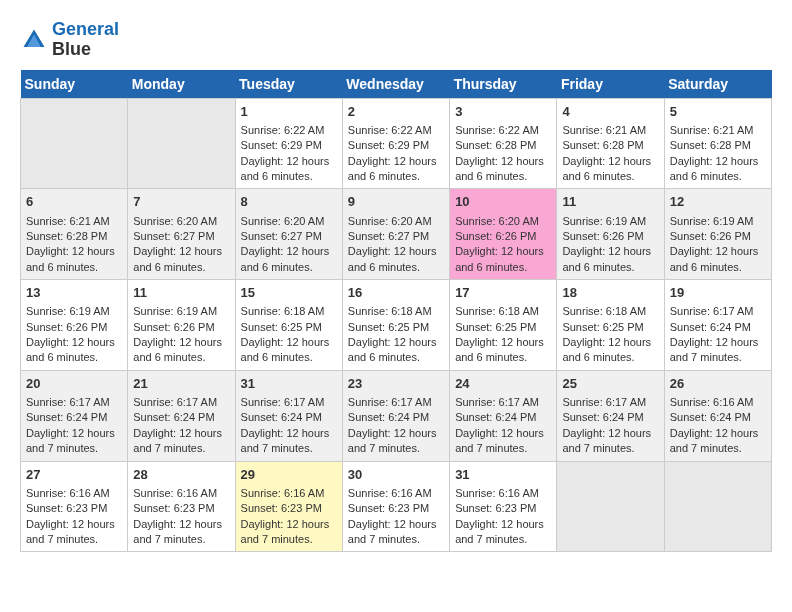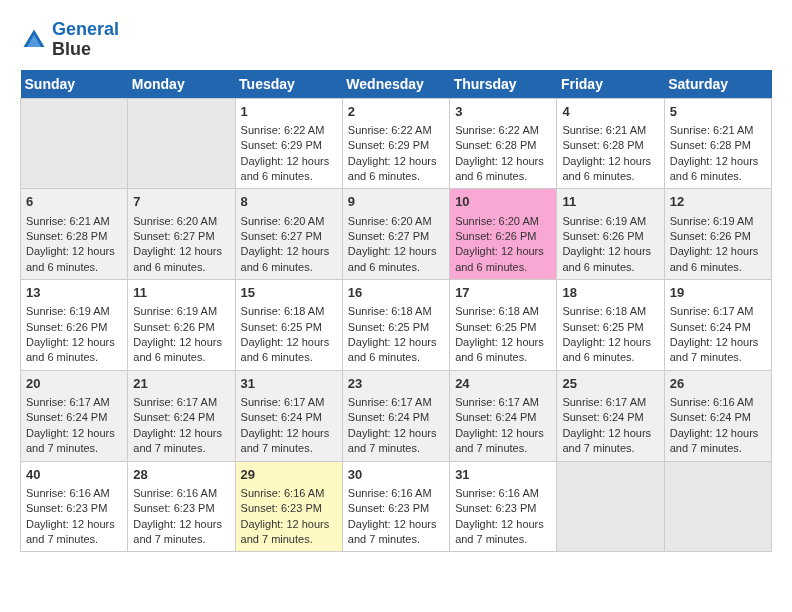--- a/index.html
+++ b/index.html
@@ -284,21 +284,21 @@
         </td>
         <td style="background-color: rgb(240, 240, 240);">
           <span class="day-num">26</span>
           <div class="day-info" style="white-space: pre-line;">Sunrise: 6:16 AM
 Sunset: 6:24 PM
 Daylight: 12 hours and 7 minutes.</div>
         </td>
       </tr>
       <tr>
         <td style="background-color: rgb(255, 255, 255);">
-          <span class="day-num">40</span>
+          <span class="day-num">27</span>
           <div class="day-info" style="white-space: pre-line;">Sunrise: 6:16 AM
 Sunset: 6:23 PM
 Daylight: 12 hours and 7 minutes.</div>
         </td>
         <td style="background-color: rgb(255, 255, 255);">
           <span class="day-num">28</span>
           <div class="day-info" style="white-space: pre-line;">Sunrise: 6:16 AM
 Sunset: 6:23 PM
 Daylight: 12 hours and 7 minutes.</div>
         </td>

